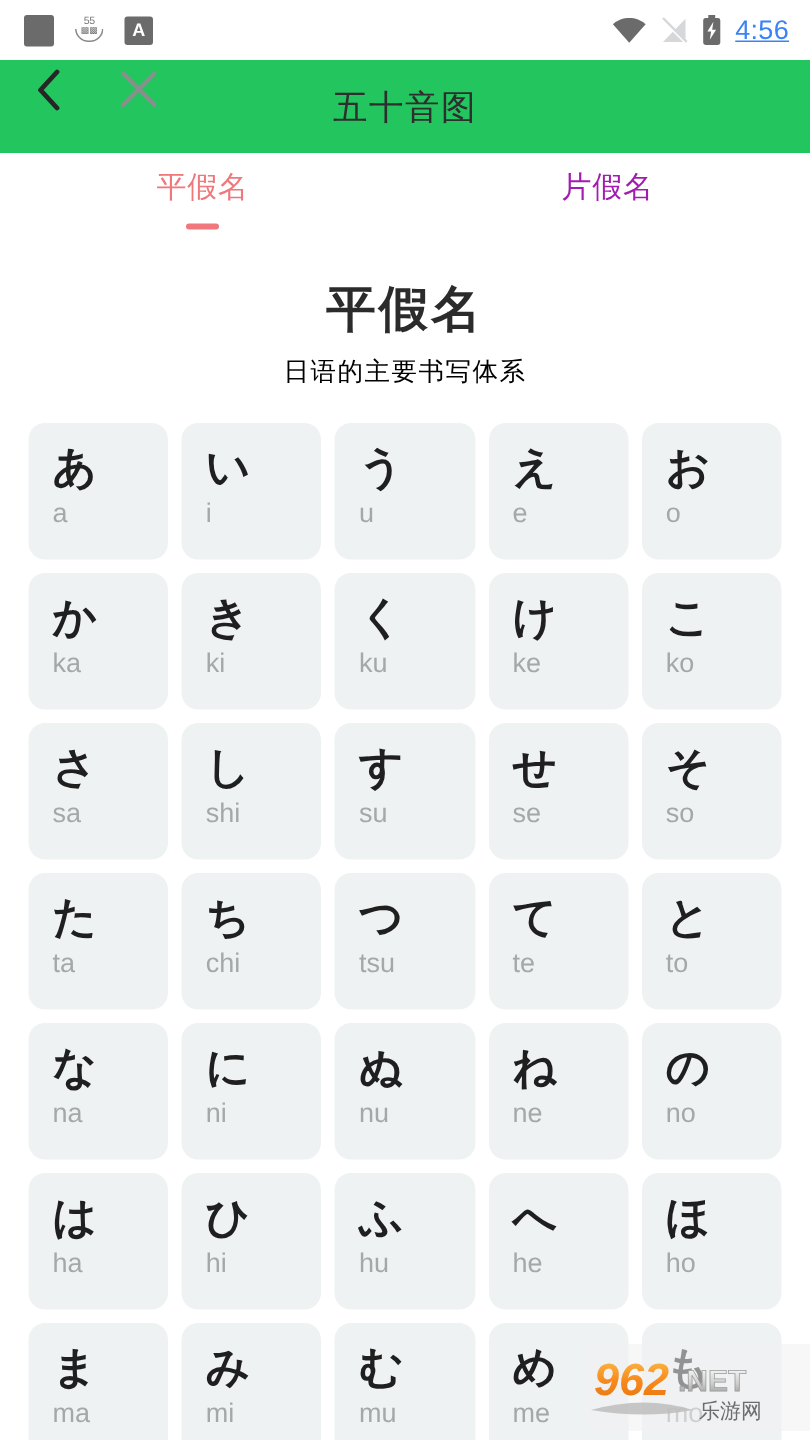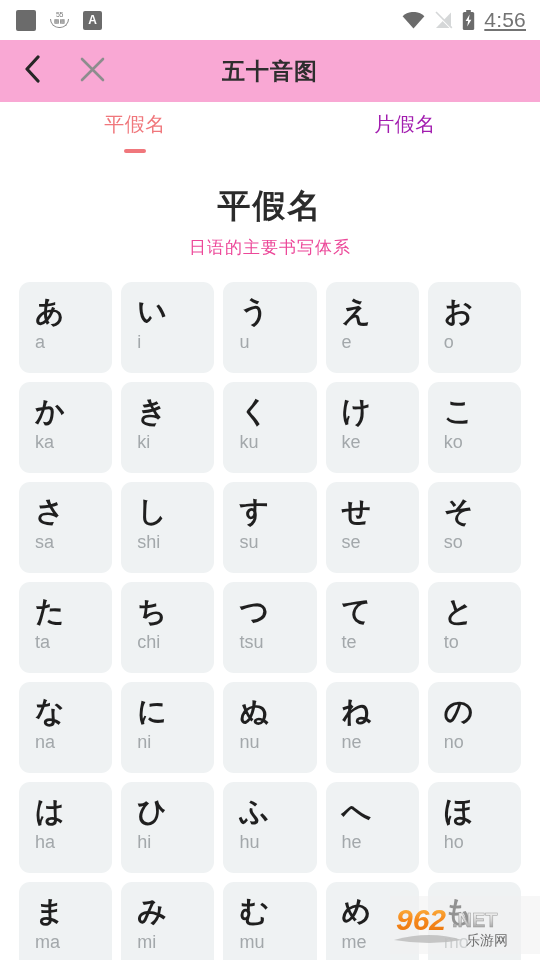--- a/index.html
+++ b/index.html
@@ -45,30 +45,30 @@
   .icon-a {
     width:19px; height:19px; background:#6b6b6b; border-radius:2px;
     color:#fff; font-size:12px; font-weight:bold;
     display:flex; align-items:center; justify-content:center;
     line-height:1;
   }
   .icon-wifi { width:23px; height:17px; position:relative; }
   .icon-sig  { width:19px; height:19px; position:relative; }
   .icon-batt { width:13px; height:20px; position:relative; }
   .sb-time {
-    font-size:21px; color:#737373; letter-spacing:0.2px;
+    font-size:18px; color:#3b82f6; letter-spacing:0.2px;
     font-family:"Liberation Sans",sans-serif;
     text-decoration:underline;
   }
 
   
   .appbar {
     height:62px; width:100%;
-    display:flex; align-items:center;
-    position:relative; background:#f9a8d4;font-weight:bold;
+    display:flex; 
+    position:relative; background:#22c55e;
   }
   .nav-back {
     width:44px; height:44px; margin-left:10px;
     display:flex; align-items:center; justify-content:center;
     cursor:pointer;
   }
   .nav-close {
     width:44px; height:44px; margin-left:16px;
     display:flex; align-items:center; justify-content:center;
     cursor:pointer;
@@ -100,21 +100,21 @@
 
   
   .heading-wrap {
     width:100%; text-align:center; padding-top:20px;
   }
   .heading-title {
     font-size:33px; font-weight:bold; color:#2b2b2b;
     letter-spacing:2px; line-height:44px;
   }
   .heading-sub {
-    font-size:17px; color:#ec4899; letter-spacing:1px;
+    font-size:17px; color:#000000; letter-spacing:1px;
     margin-top:9px; line-height:22px;
   }
 
   
   .grid {
     margin:23px 19px 0 19px;
     display:grid;
     grid-template-columns:repeat(5,1fr);
     column-gap:9px; row-gap:9px;
   }

